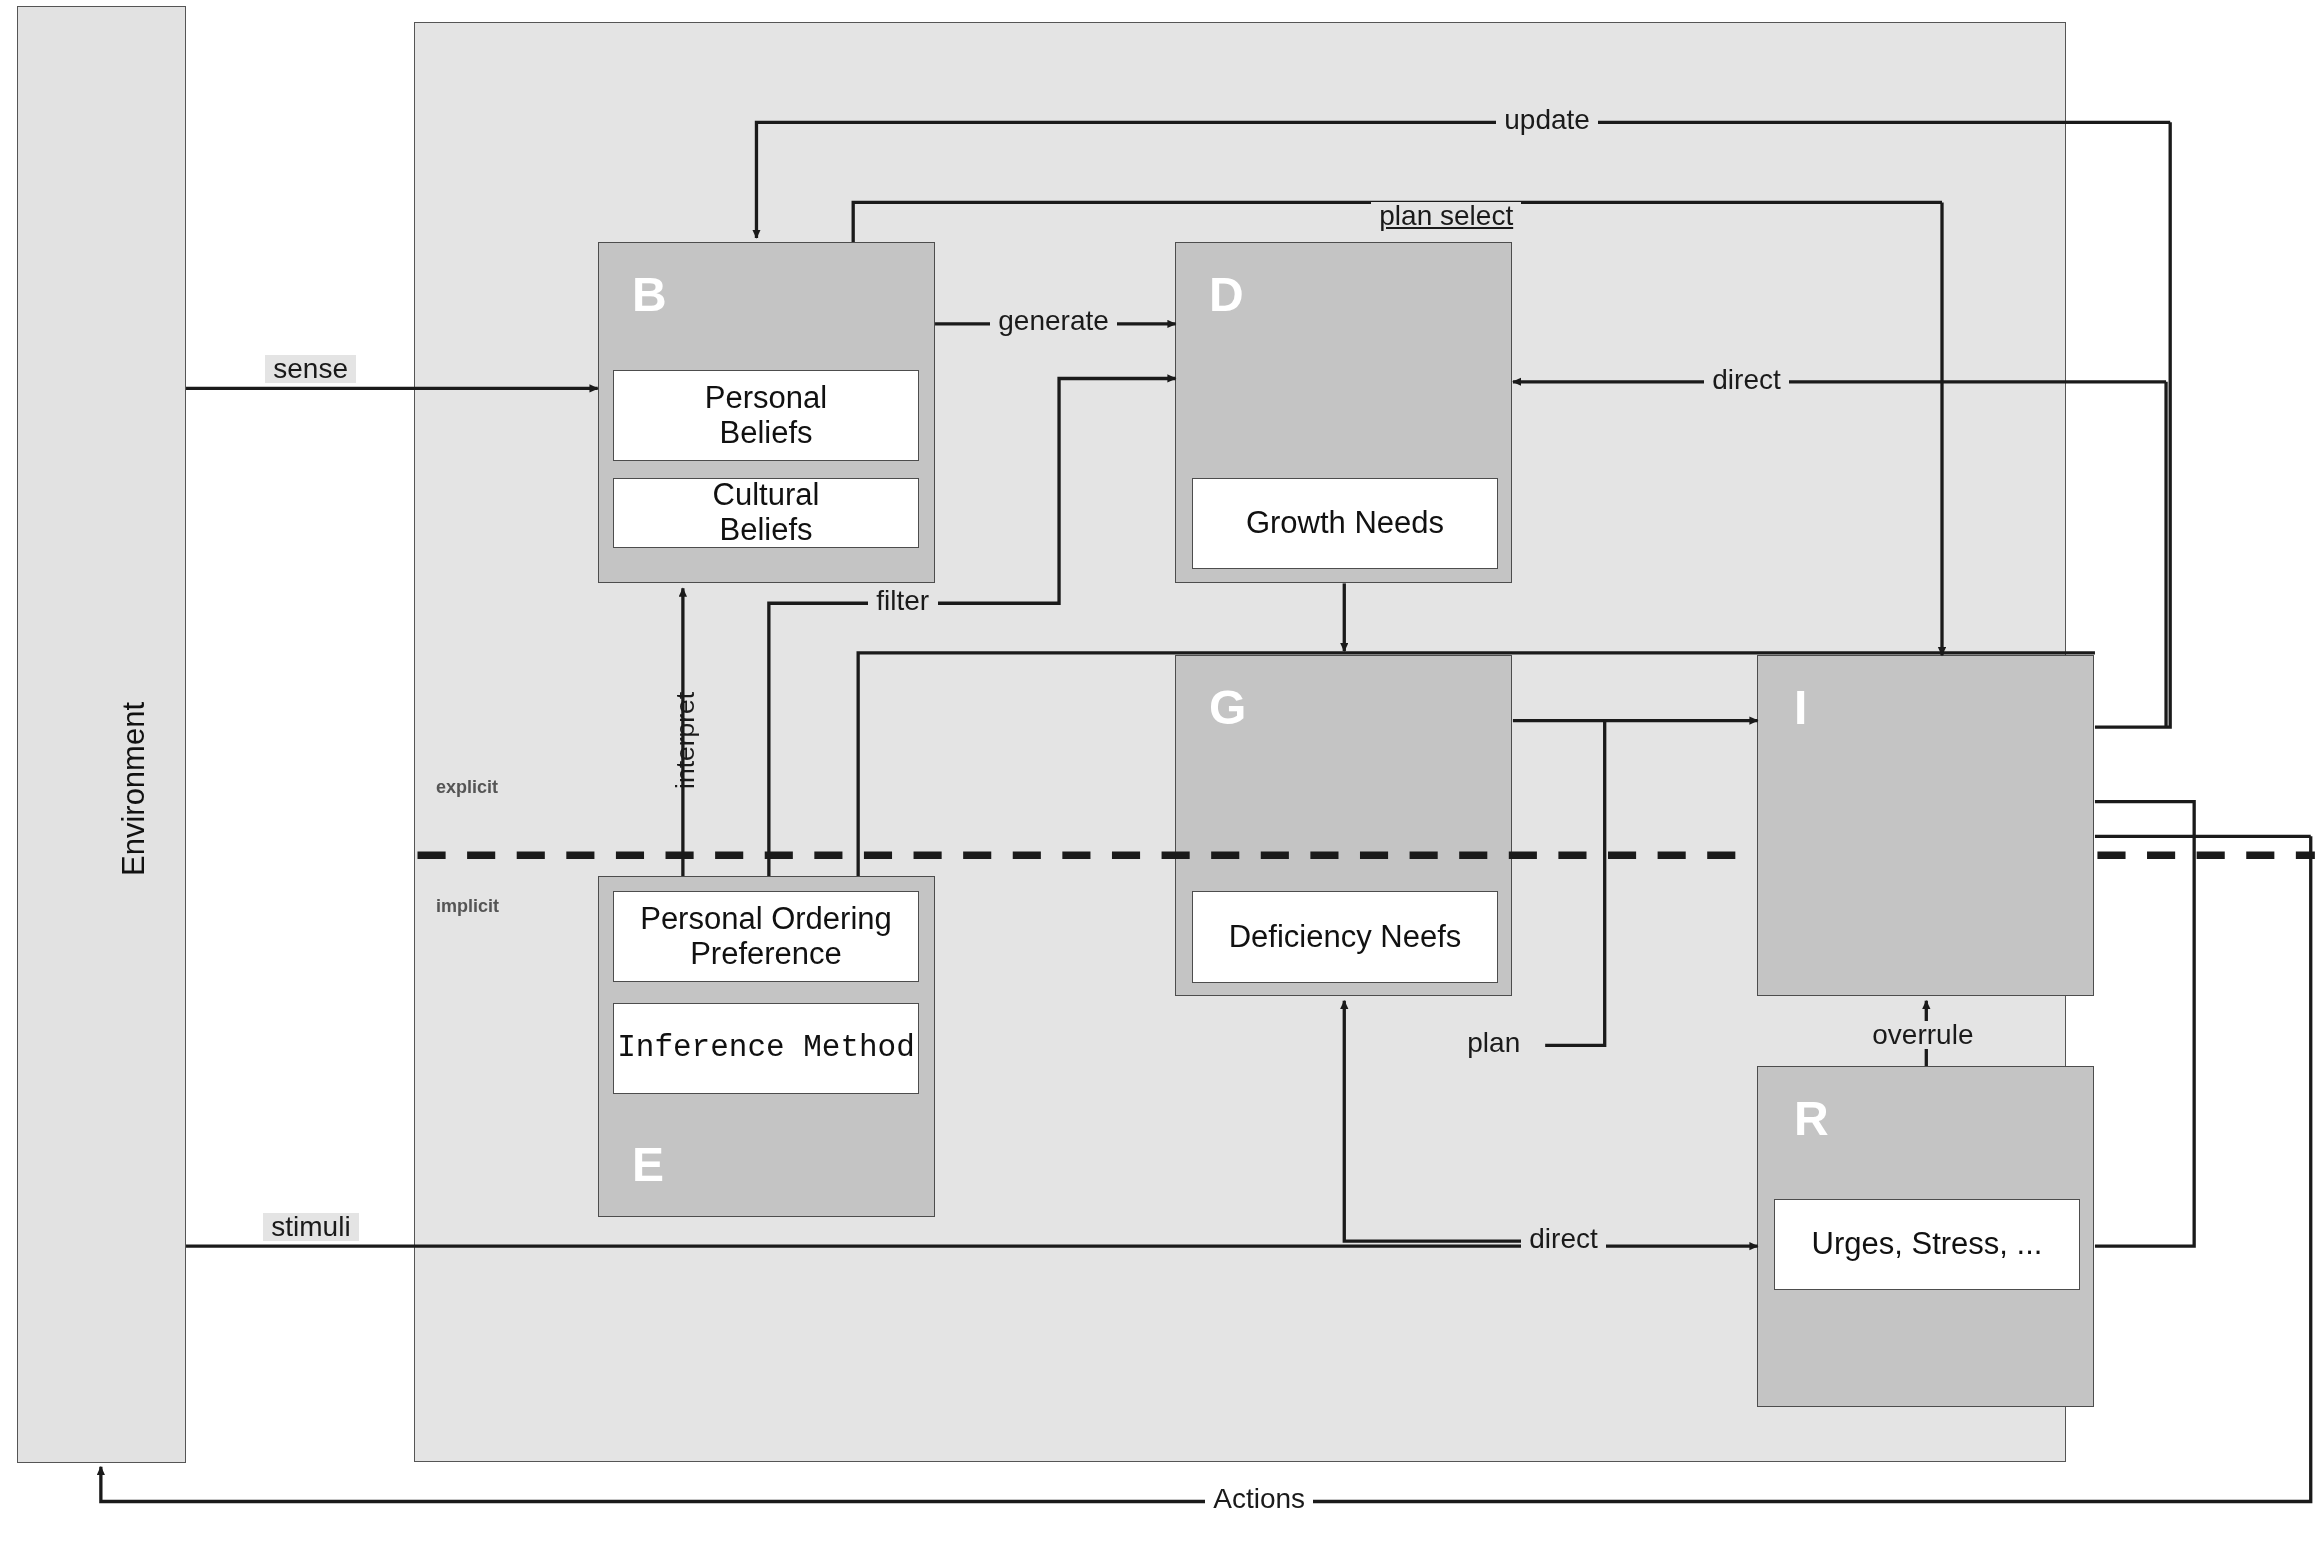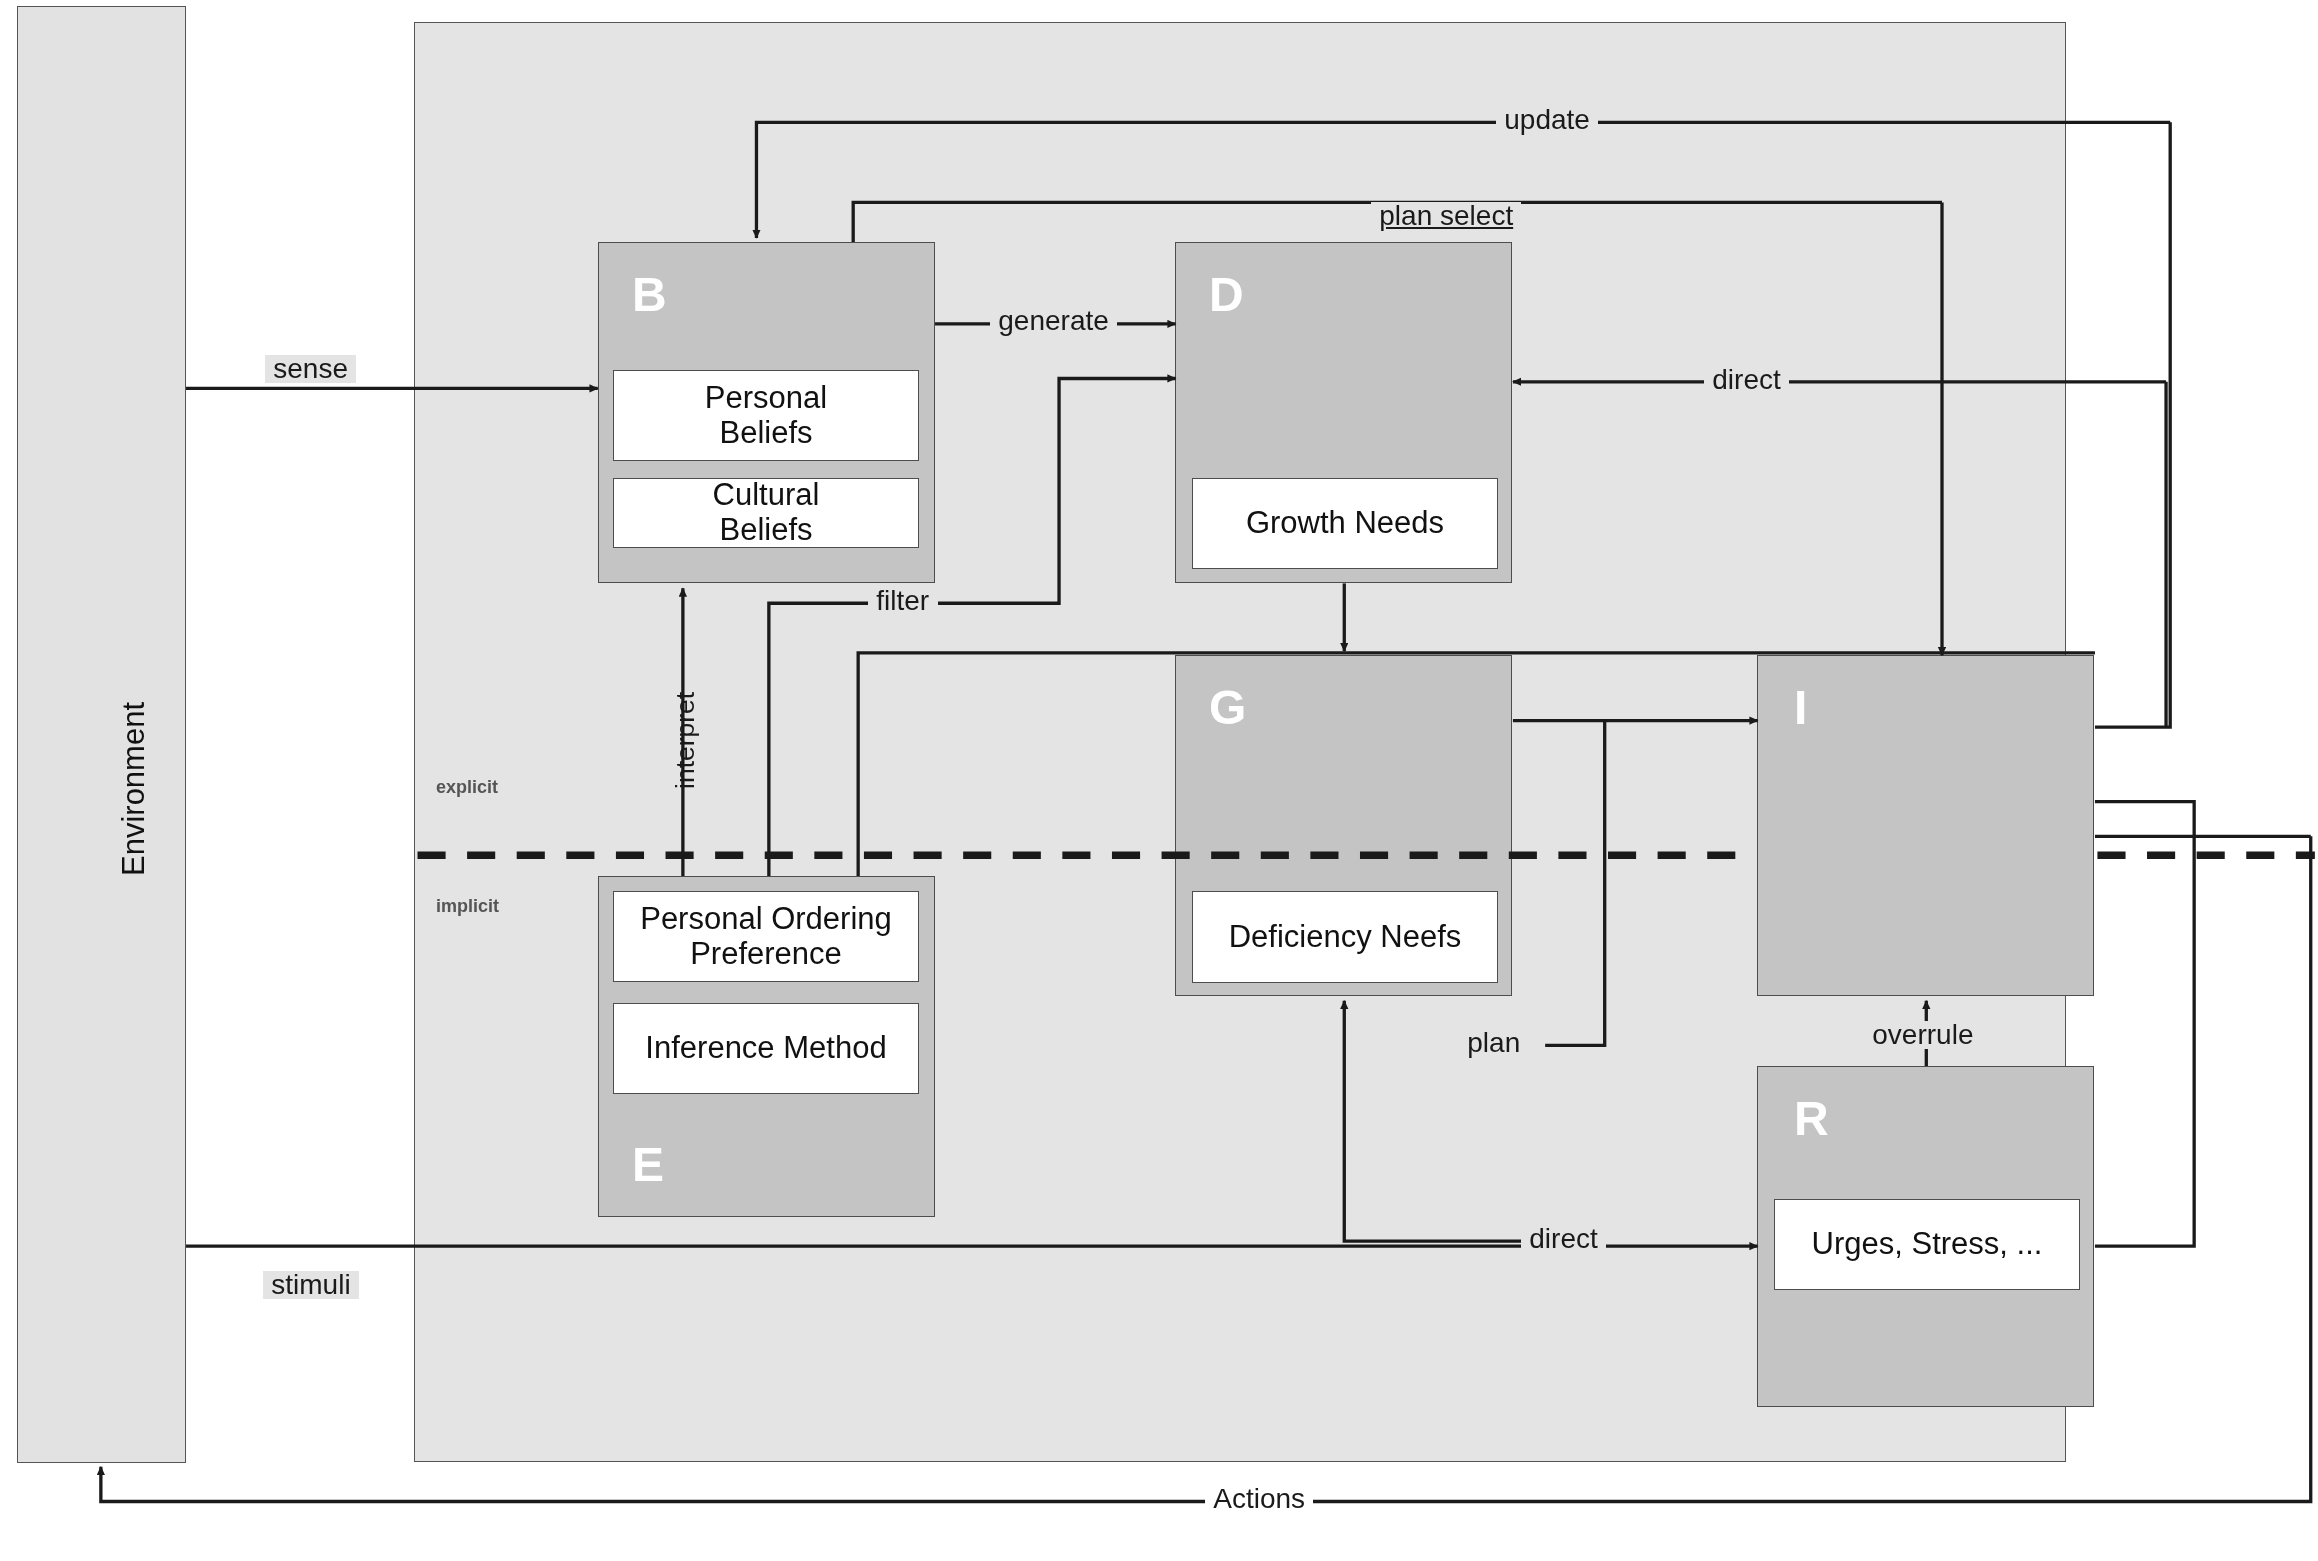--- a/index.html
+++ b/index.html
@@ -55,21 +55,21 @@
   <div class="slot" style="left:1192px;top:891px;width:306px;height:92px;">Deficiency Neefs</div>
 
   <div class="modbox" style="left:598px;top:876px;width:337px;height:341px;"></div>
   <div class="boxtitle" style="left:632px;top:1141px;">E</div>
   <div class="slot" style="left:613px;top:891px;width:306px;height:91px;">
      <span>
        <span>Personal Ordering</span><br>
        <span>Preference</span>
      </span>
   </div>
-  <div class="slot" style="left:613px;top:1003px;width:306px;height:91px;">Inference Method</div>
+  <div class="slot" style="left:613px;top:1003px;width:306px;height:91px;font-family:Liberation Mono, monospace;">Inference Method</div>
 
   <div class="modbox" style="left:1757px;top:655px;width:337px;height:341px;"></div>
   <div class="boxtitle" style="left:1794px;top:684px;">I</div>
 
   <div class="modbox" style="left:1757px;top:1066px;width:337px;height:341px;"></div>
   <div class="boxtitle" style="left:1794px;top:1095px;">R</div>
   <div class="slot" style="left:1774px;top:1199px;width:306px;height:91px;">Urges, Stress, ...</div>
 
   <svg class="layer" viewBox="0 0 2805 1889" preserveAspectRatio="none">
     <defs>
@@ -121,21 +121,21 @@
     </g>
 
     <g stroke="#1a1a1a" stroke-width="9" fill="none" stroke-dasharray="34 26">
       <path d="M505,1035 L2120,1035"></path>
       <path d="M2537,1035 L2800,1035"></path>
     </g>
   </svg>
 
   <div class="lbl edge-label" style="left:265px;top:355px;">sense</div>
 
-  <div class="lbl edge-label" style="left:263px;top:1271px;">stimuli</div>
+  <div class="lbl edge-label" style="left:263px;top:1213px;">stimuli</div>
 
   <div class="lbl edge-label onwhite" style="left:1205px;top:1485px;">Actions</div>
 
   <div class="lbl edge-label" style="left:1496px;top:106px;">update</div>
 
   <div class="lbl edge-label" style="left:1371px;top:202px;text-decoration:underline;">plan select</div>
 
   <div class="lbl edge-label" style="left:990px;top:307px;">generate</div>
 
   <div class="lbl edge-label" style="left:868px;top:587px;">filter</div>

